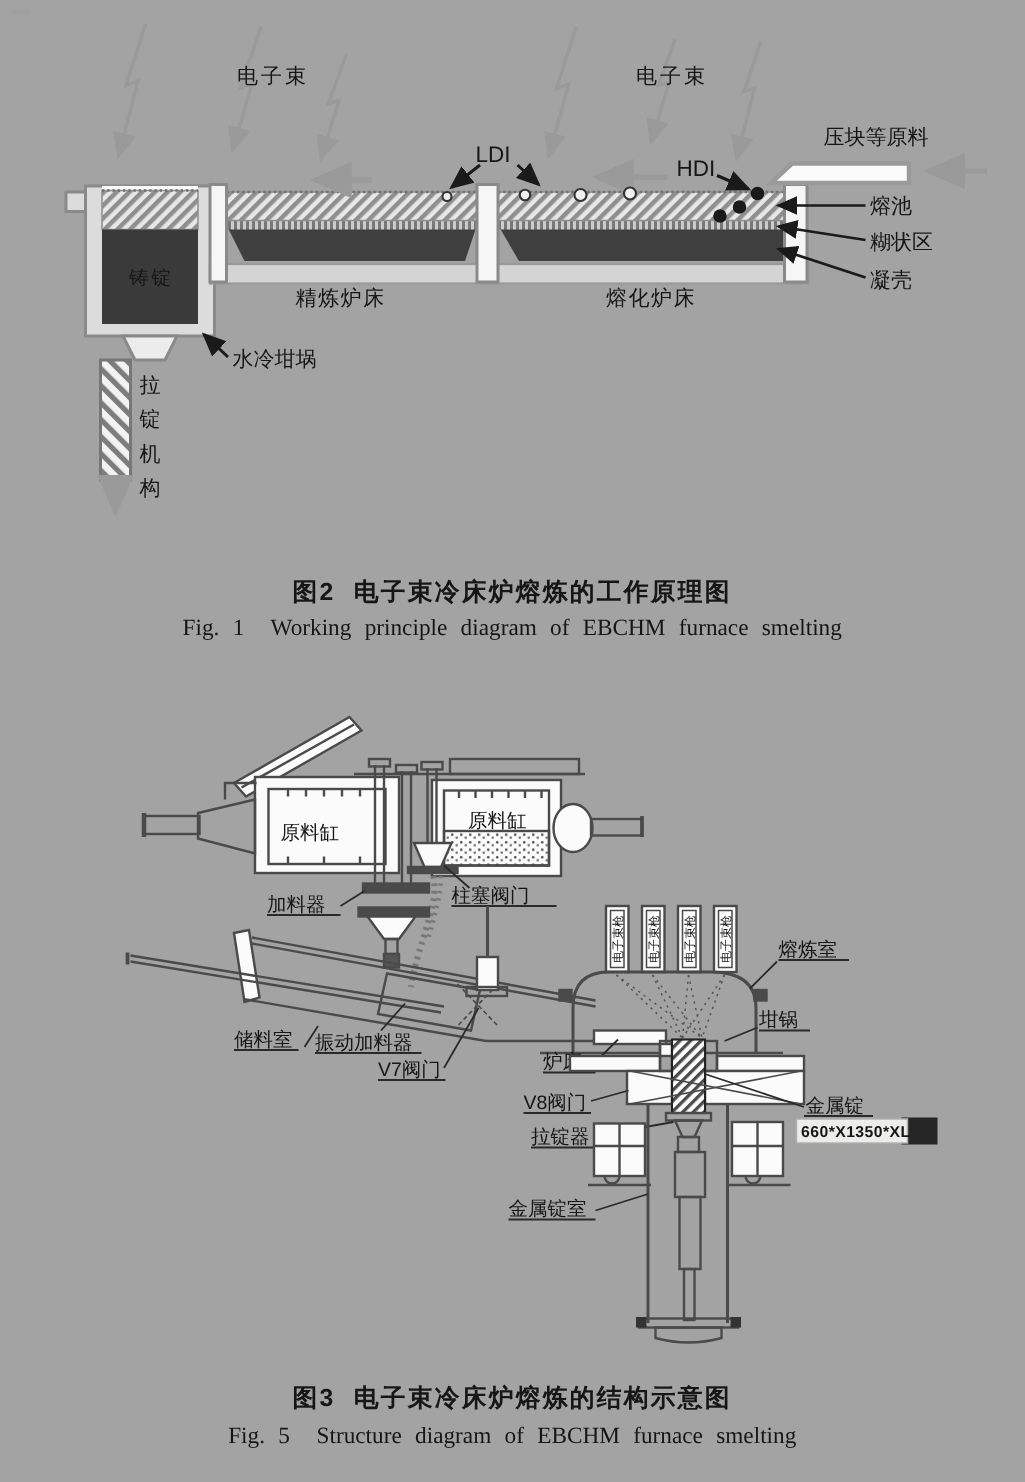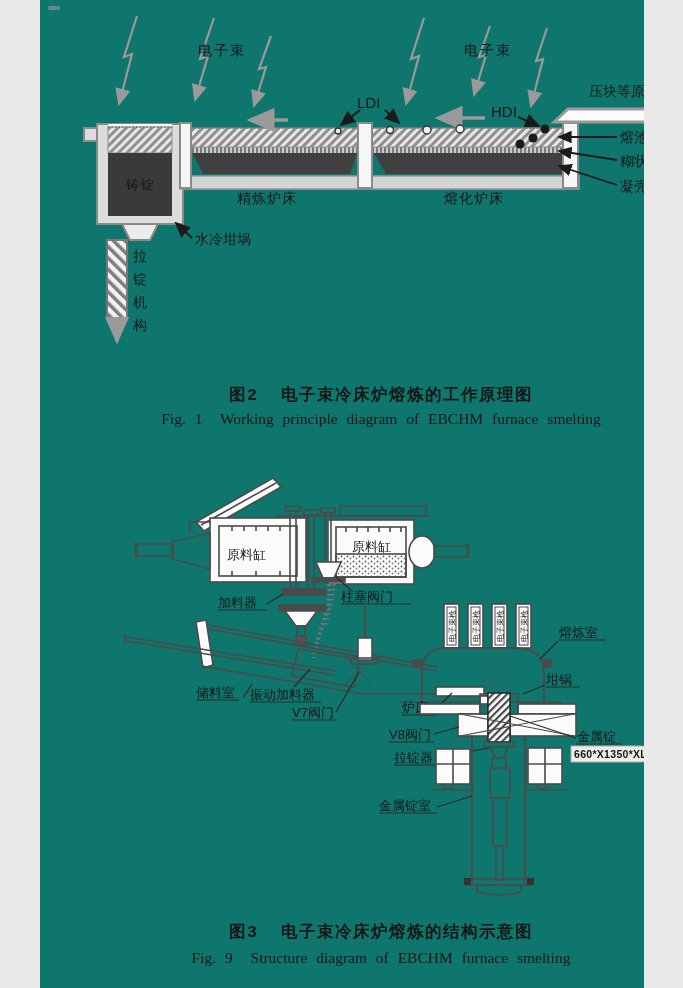--- a/index.html
+++ b/index.html
@@ -1,25 +1,25 @@
 <!DOCTYPE html>
 <html><head>
 <meta charset="utf-8">
 <style>
   html,body{margin:0;padding:0;background:#e9e9e9;}
   .page{
-    position:relative;width:604px;height:988px;margin:0 auto;
-    background:#0f766e;overflow:hidden;
+    position:relative;width:683px;height:988px;margin:0 auto;
+    background:#a3a3a3;overflow:hidden;
     font-family:"Liberation Sans",sans-serif;color:#161616;
   }
   svg{position:absolute;left:0;display:block;}
   svg text{font-family:"Liberation Sans",sans-serif;fill:#161616;}
   .fig2{top:0;}
   .fig3{top:460px;}
-  .cap{position:absolute;left:0;width:683px;text-align:center;white-space:pre;font-family:Liberation Mono, monospace;}
+  .cap{position:absolute;left:0;width:683px;text-align:center;white-space:pre;}
   .cap-zh{font-size:16.5px;font-weight:bold;letter-spacing:1.5px;}
   .cap-en{font-family:"Liberation Serif",serif;font-size:15.5px;word-spacing:5px;}
   .cap2-zh{top:384px;}
   .cap2-en{top:410px;}
   .cap3-zh{top:921px;}
   .cap3-en{top:949px;}
   .cjk{font-size:13px;}
   .cjk14{font-size:14px;}
   .lbl{font-size:13px;}
   .ln{stroke:#4a4a4a;stroke-width:1.6;fill:none;}
@@ -360,15 +360,15 @@
       <rect x="424" y="878" width="7" height="7" fill="#333" stroke="none"></rect>
       <rect x="487" y="878" width="7" height="7" fill="#333" stroke="none"></rect>
       <path d="M437,885 H481 V892 Q459,898 437,892 Z"></path>
     </g>
     <text class="lbl" x="339" y="810">金属锭室</text>
     <line class="ul" x1="339" y1="813" x2="397" y2="813"></line>
     <line class="lead" x1="397" y1="807" x2="432" y2="796"></line>
   </svg>
 
   <div class="cap cap-zh cap3-zh">图3  电子束冷床炉熔炼的结构示意图</div>
-  <div class="cap cap-en cap3-en">Fig. 9  Structure diagram of EBCHM furnace smelting</div>
+  <div class="cap cap-en cap3-en">Fig. 5  Structure diagram of EBCHM furnace smelting</div>
 
 </div>
 
 </body></html>

